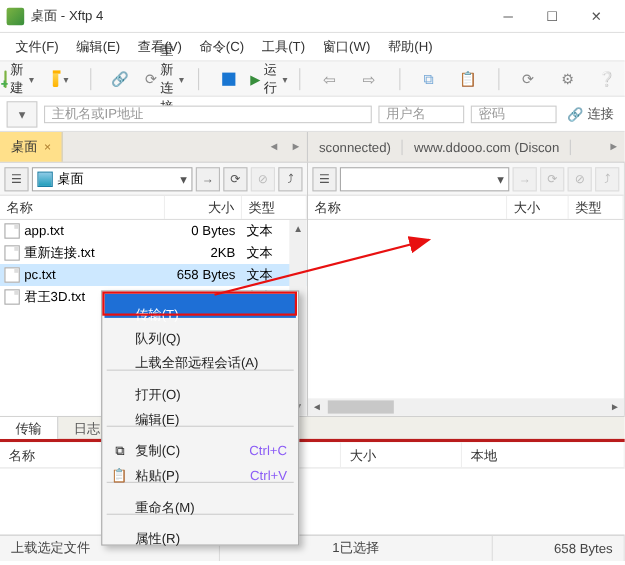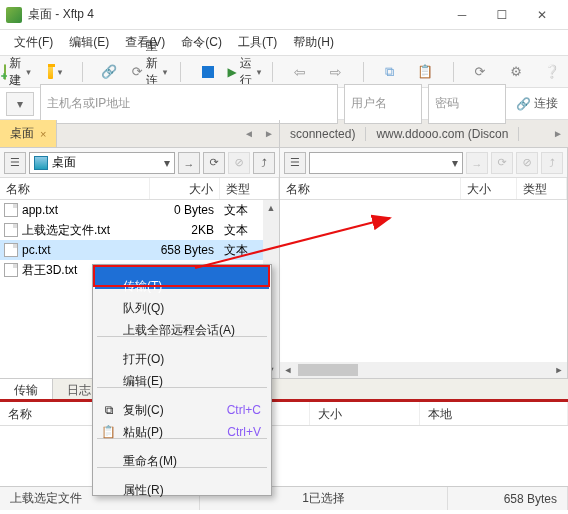--- a/index.html
+++ b/index.html
@@ -32,21 +32,21 @@
 .ico-play { color: #388e3c; font-size: 12px; }
 .ico-arrow { font-size: 14px; color: #999; }
 .ico-copy { color: #74a7d6; font-size: 13px; }
 .ico-paste { color: #c19a5b; font-size: 13px; }
 .ico-gear { color: #888; font-size: 13px; }
 .ico-help { color: #7cb342; font-size: 13px; }
 
 
 .addr-row { height: 32px; display: flex; align-items: center; gap: 6px; padding: 0 6px; border-bottom: 1px solid #e0e0e0; background: #fff; }
 .btn-sq { width: 28px; height: 24px; border: 1px solid #ccc; background: #f5f5f5; display:flex; align-items:center; justify-content:center; font-size:12px; color:#666; }
-.field { flex: 1; height: 40px; border: 1px solid #ccc; display: flex; align-items: center; padding: 0 6px; color: #999; background: #fff; }
+.field { flex: 1; height: 16px; border: 1px solid #ccc; display: flex; align-items: center; padding: 0 6px; color: #999; background: #fff; }
 .field.small { flex: 0 0 78px; }
 .link-btn { color: #555; padding: 0 4px; display:flex; align-items:center; gap:3px; }
 
 
 .session-row { height: 28px; display: flex; align-items: stretch; background: #eceae6; border-bottom: 1px solid #ccc; }
 .left-sess { width: 280px; display: flex; align-items: stretch; border-right: 1px solid #ccc; }
 .right-sess { flex: 1; display: flex; align-items: center; overflow: hidden; }
 .sess-tab { display: flex; align-items: center; padding: 0 10px; border-right: 1px solid #ccc; color: #555; gap: 4px; white-space: nowrap; }
 .sess-tab.active { background: #ffe08a; color: #333; }
 .sess-tab .x { color: #b08030; font-size: 11px; margin-left: 2px; }
@@ -117,20 +117,21 @@
   <div class="btn">☐</div>
   <div class="btn">✕</div>
 </div>
 
 <div class="menubar">
   <div class="item">文件(F)</div>
   <div class="item">编辑(E)</div>
   <div class="item">查看(V)</div>
   <div class="item">命令(C)</div>
   <div class="item">工具(T)</div>
+  <div class="item">窗口(W)</div>
   <div class="item">帮助(H)</div>
 </div>
 
 <div class="toolbar">
   <div class="tbtn text dd">
       <span class="ico ico-new"></span>
       <span>新建</span>
     </div>
   <div class="tbtn dd">
       <span class="ico ico-open"></span>
@@ -241,21 +242,21 @@
         <div class="c1">
             <span class="fico"></span>
             <span>app.txt</span>
           </div>
         <div class="c2">0 Bytes</div>
         <div class="c3">文本</div>
       </div>
       <div class="row">
         <div class="c1">
             <span class="fico"></span>
-            <span>上载选定文件.txt</span>
+            <span>重新连接.txt</span>
           </div>
         <div class="c2">2KB</div>
         <div class="c3">文本</div>
       </div>
       <div class="row sel">
         <div class="c1">
             <span class="fico"></span>
             <span>pc.txt</span>
           </div>
         <div class="c2">658 Bytes</div>

